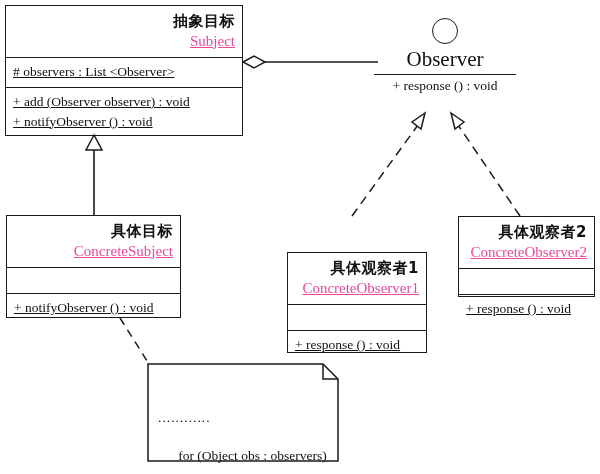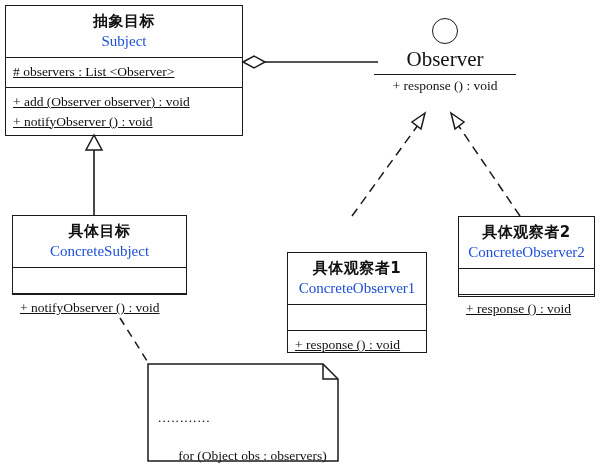--- a/index.html
+++ b/index.html
@@ -27,37 +27,38 @@
     flex-direction: column;
   }
   .uml-compartment {
     box-sizing: border-box;
     padding: 4px 7px 5px 7px;
   }
   .uml-compartment + .uml-compartment {
     border-top: 1.5px solid #1a1a1a;
   }
   .uml-name-compartment {
-    text-align: center;
+    text-align: right;
     padding: 6px 7px 7px 7px;
     line-height: 1.24;
   }
   .cn-zh {
     display: block;
     font-size: 15px;
     font-weight: bold;
     color: #111111;
     letter-spacing: 0.5px;
     font-family: "DejaVu Sans", "Liberation Sans", sans-serif;
   }
   .cn-en {
     display: block;
     font-size: 15px;
-    color: #1d4ed8;
+    color: #ec4899;
     margin-top: 1px;
+    text-decoration: underline;
   }
   .uml-member {
     font-size: 13.5px;
     color: #111111;
     line-height: 1.46;
     white-space: nowrap;
     text-decoration: underline;
   }
   .empty-compartment {
     min-height: 26px;
@@ -156,21 +157,21 @@
     </div>
   </div>
 
   <div class="iface" style="left:374px; top:18px; width:142px;">
     <div class="iface-circle"></div>
     <div class="iface-name">Observer</div>
     <div class="iface-rule"></div>
     <div class="iface-member">+ response () : void</div>
   </div>
 
-  <div class="uml-class" style="left:6px; top:215px; width:175px; height:80px;margin-left:6px;">
+  <div class="uml-class" style="left:6px; top:215px; width:175px; height:103px;">
     <div class="uml-compartment uml-name-compartment">
       <span class="cn-zh">具体目标</span>
       <span class="cn-en">ConcreteSubject</span>
     </div>
     <div class="uml-compartment empty-compartment"></div>
     <div class="uml-compartment">
       <div class="uml-member">+ notifyObserver () : void</div>
     </div>
   </div>
 

